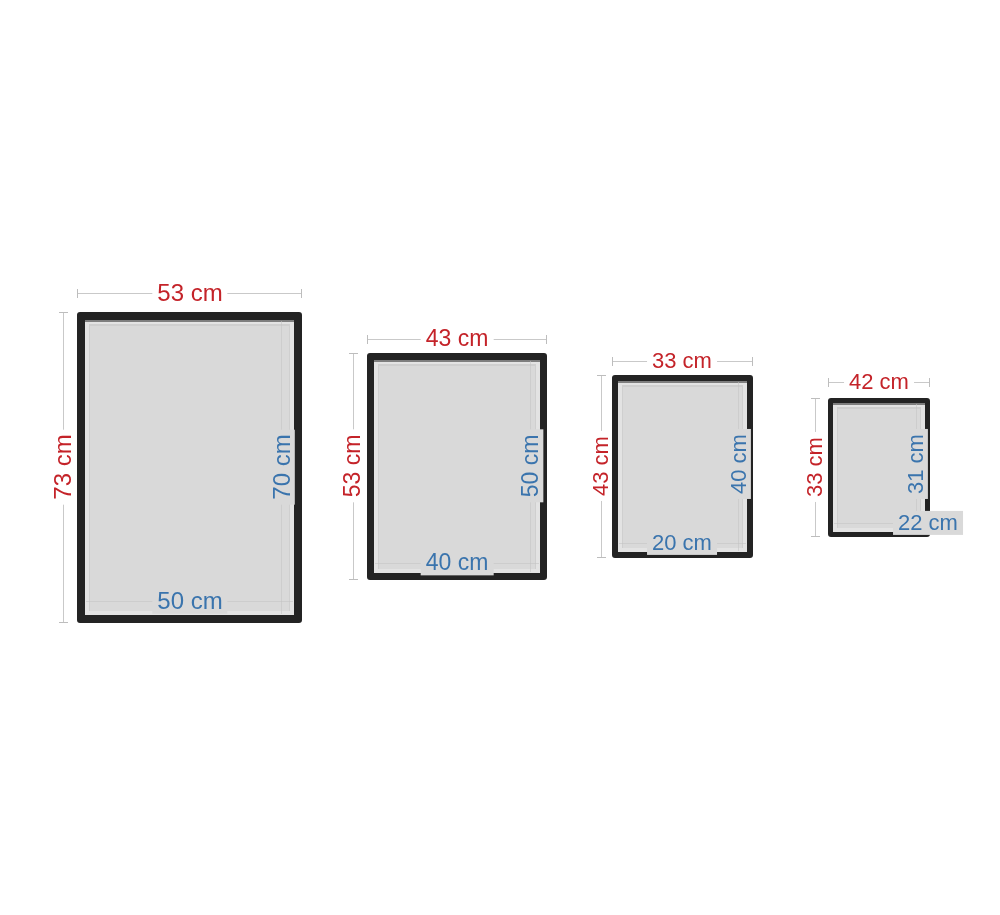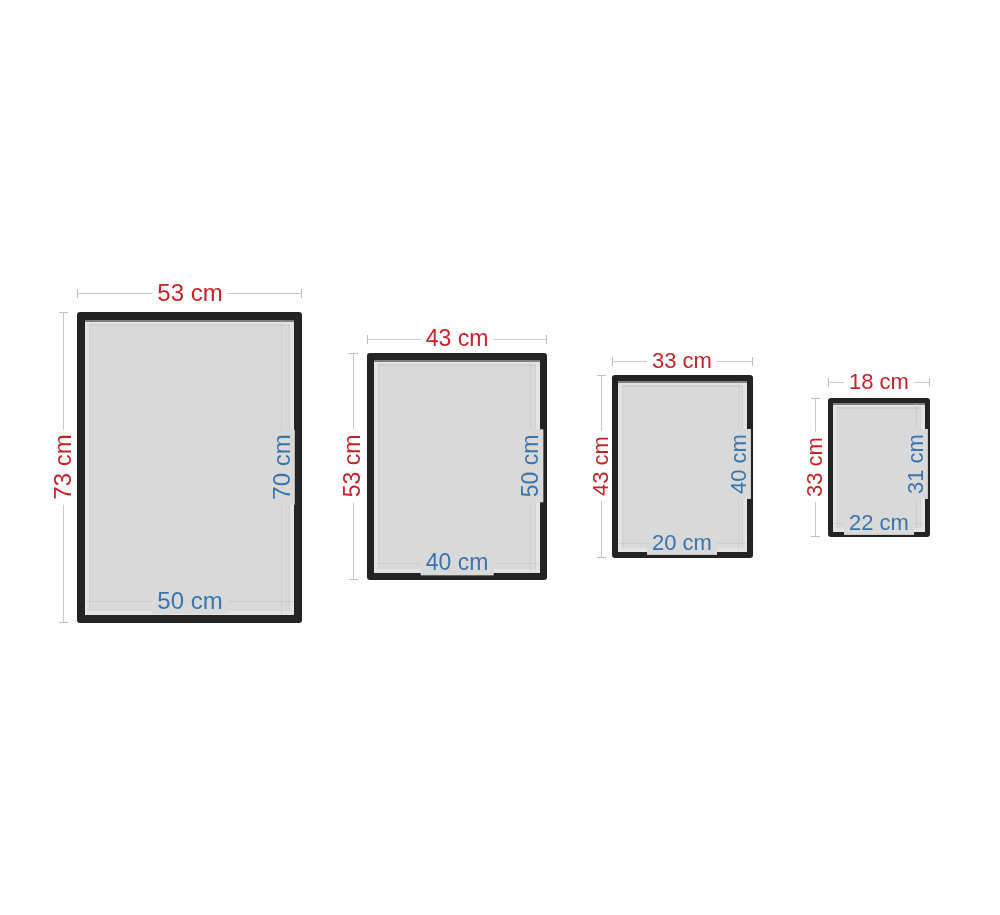--- a/index.html
+++ b/index.html
@@ -112,31 +112,31 @@
     <span class="lbl inner vert" style="left:739px;top:464px">40 cm</span>
 
     <div class="inner-line h" style="left:619px;top:543px;width:127px"></div>
     <span class="lbl inner" style="left:682px;top:543px">20 cm</span>
   </div>
 
   <div class="group g4">
     <div class="dim-line h" style="left:828px;top:382px;width:102px"></div>
     <div class="tick v" style="left:828px;top:378px"></div>
     <div class="tick v" style="left:929px;top:378px"></div>
-    <span class="lbl outer" style="left:879px;top:382px">18 cm</span>
+    <span class="lbl outer" style="left:879px;top:382px">42 cm</span>
 
     <div class="dim-line v" style="left:815px;top:398px;height:139px"></div>
     <div class="tick h" style="left:811px;top:398px"></div>
     <div class="tick h" style="left:811px;top:536px"></div>
     <span class="lbl outer vert" style="left:815px;top:467px">33 cm</span>
 
     <div class="frame" style="left:828px;top:398px;width:102px;height:139px;border-width:5px">
       <div class="frame-top-sheen"></div>
     </div>
 
     <div class="inner-line v" style="left:916px;top:404px;height:127px"></div>
     <span class="lbl inner vert" style="left:916px;top:464px">31 cm</span>
 
     <div class="inner-line h" style="left:834px;top:523px;width:90px"></div>
-    <span class="lbl inner" style="left:879px;top:523px">22 cm</span>
+    <span class="lbl inner" style="left:928px;top:523px">22 cm</span>
   </div>
 
 </div>
 
 </body></html>

